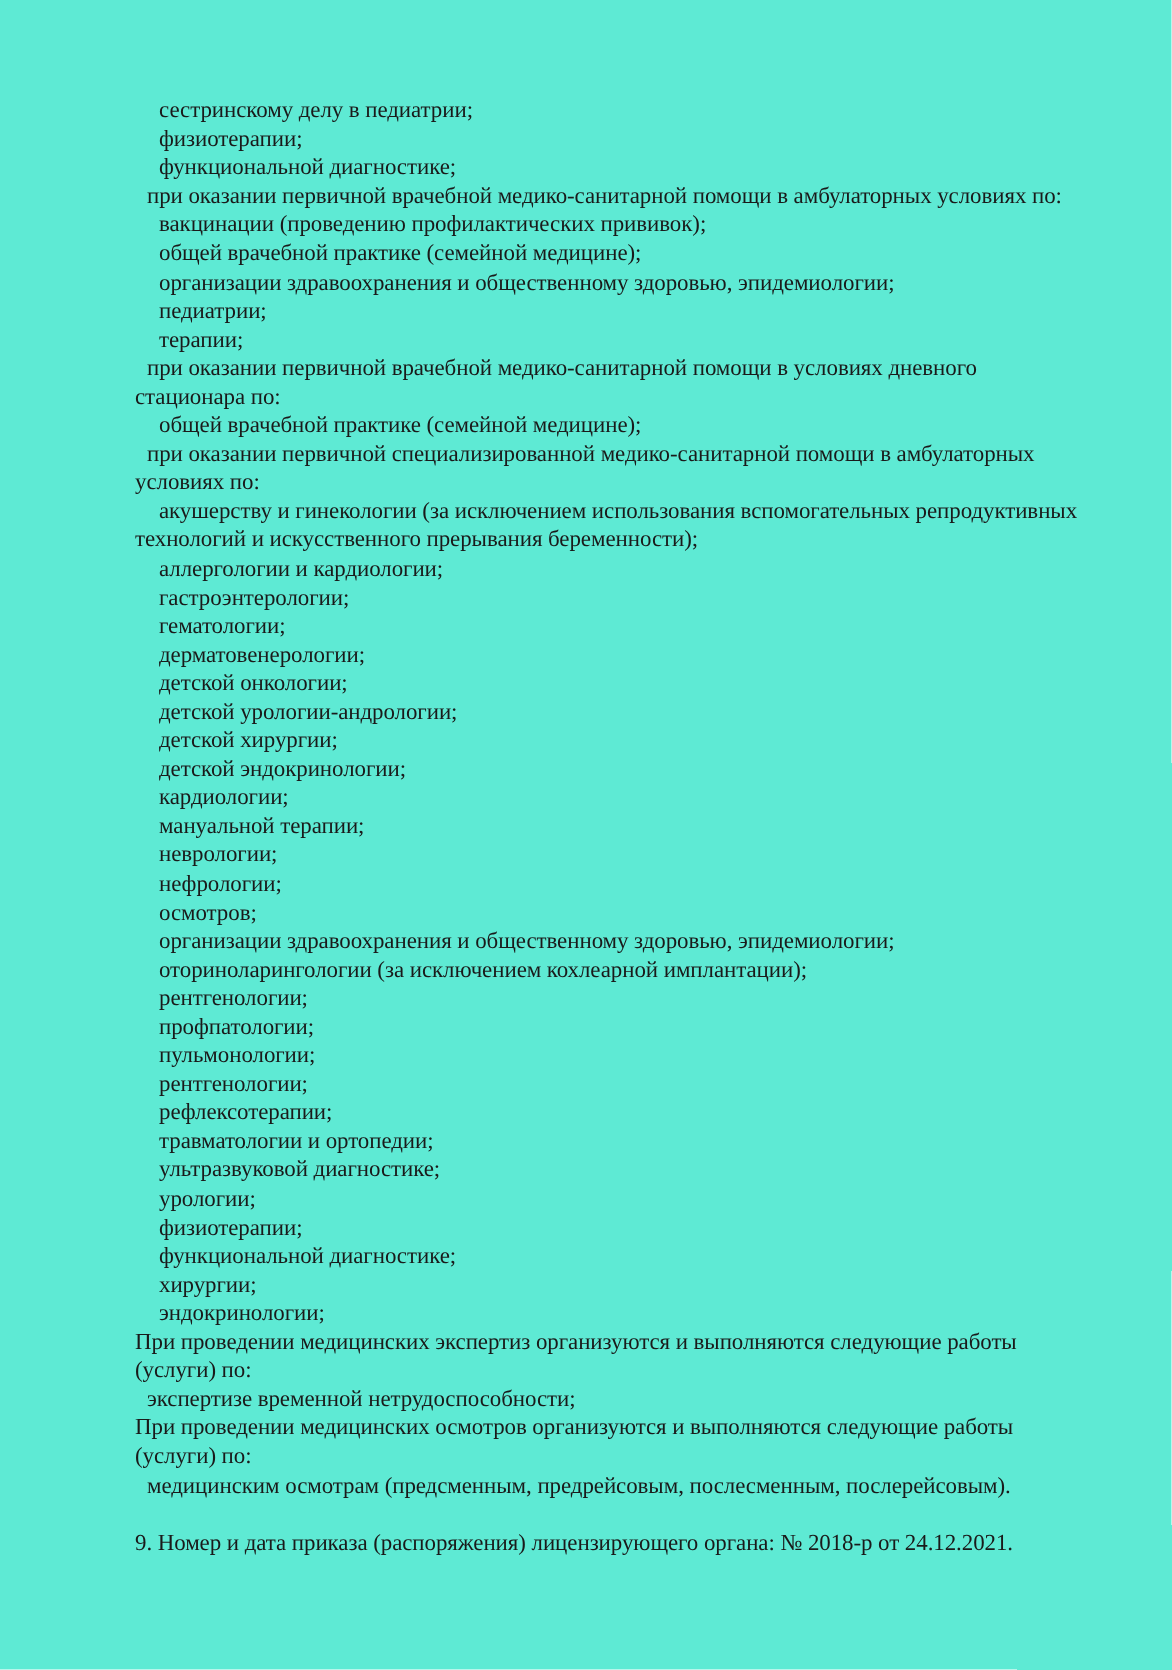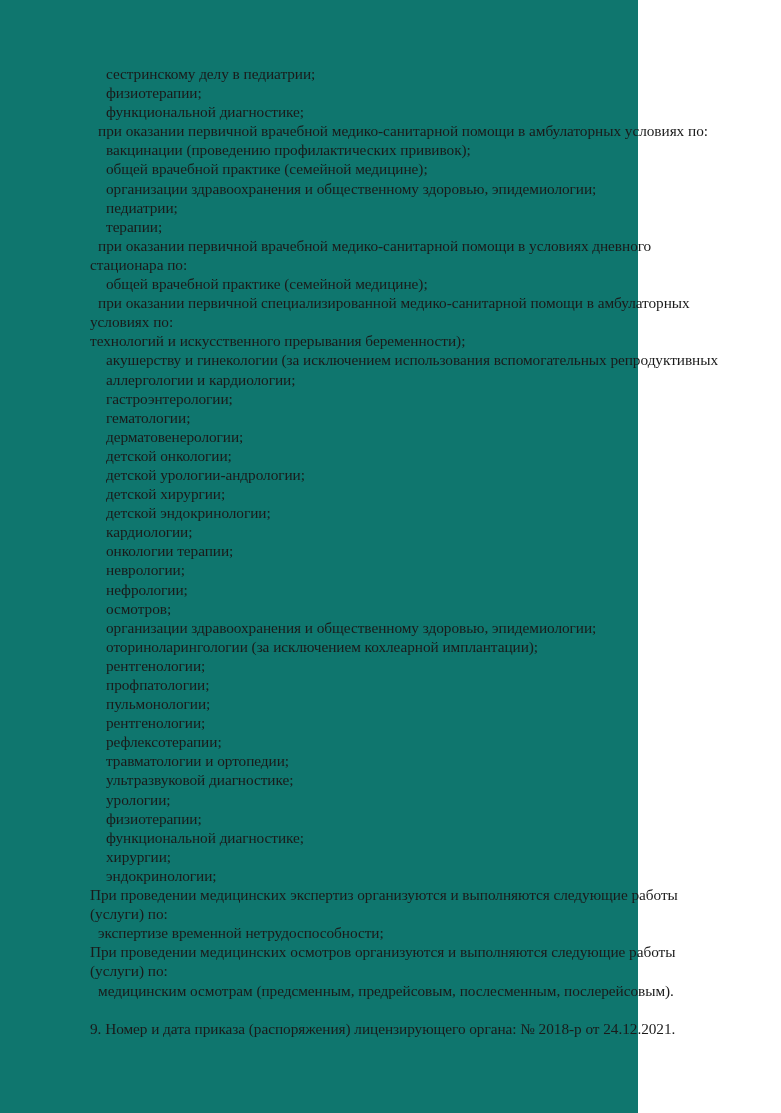--- a/index.html
+++ b/index.html
@@ -1,20 +1,20 @@
 <!DOCTYPE html>
 <html><head>
 <meta charset="utf-8">
 <style>
   html, body { margin: 0; padding: 0; background: #ffffff; }
   body {
     width: 781px; height: 1113px; overflow: hidden; position: relative;
     font-family: "Liberation Serif", serif; color: #1a1a1a;
   }
-  .page { position: absolute; left: 0; top: 0; width: 638px; height: 1113px; background: #0f766e; }
+  .page { position: absolute; left: 0; top: 0; width: 781px; height: 1113px; background: #5eead4; }
   .doc { position: absolute; left: 90px; top: 64px; width: 670px; }
   .line {
     font-size: 15.3px; line-height: 19.1px; height: 19.1px; white-space: nowrap;
     letter-spacing: -0.05px;
   }
   .l0 { padding-left: 0; }
   .l1 { padding-left: 8px; }
   .l2 { padding-left: 16px; }
   .gap { height: 19.1px; }
 </style>
@@ -31,32 +31,32 @@
         <div class="line l2">вакцинации (проведению профилактических прививок);</div>
         <div class="line l2">общей врачебной практике (семейной медицине);</div>
         <div class="line l2">организации здравоохранения и общественному здоровью, эпидемиологии;</div>
         <div class="line l2">педиатрии;</div>
         <div class="line l2">терапии;</div>
         <div class="line l1">при оказании первичной врачебной медико-санитарной помощи в условиях дневного</div>
         <div class="line l0">стационара по:</div>
         <div class="line l2">общей врачебной практике (семейной медицине);</div>
         <div class="line l1">при оказании первичной специализированной медико-санитарной помощи в амбулаторных</div>
         <div class="line l0">условиях по:</div>
+        <div class="line l2">акушерству и гинекологии (за исключением использования вспомогательных репродуктивных</div>
         <div class="line l0">технологий и искусственного прерывания беременности);</div>
-        <div class="line l2">акушерству и гинекологии (за исключением использования вспомогательных репродуктивных</div>
         <div class="line l2">аллергологии и кардиологии;</div>
         <div class="line l2">гастроэнтерологии;</div>
         <div class="line l2">гематологии;</div>
         <div class="line l2">дерматовенерологии;</div>
         <div class="line l2">детской онкологии;</div>
         <div class="line l2">детской урологии-андрологии;</div>
         <div class="line l2">детской хирургии;</div>
         <div class="line l2">детской эндокринологии;</div>
         <div class="line l2">кардиологии;</div>
-        <div class="line l2">онкологии терапии;</div>
+        <div class="line l2">мануальной терапии;</div>
         <div class="line l2">неврологии;</div>
         <div class="line l2">нефрологии;</div>
         <div class="line l2">осмотров;</div>
         <div class="line l2">организации здравоохранения и общественному здоровью, эпидемиологии;</div>
         <div class="line l2">оториноларингологии (за исключением кохлеарной имплантации);</div>
         <div class="line l2">рентгенологии;</div>
         <div class="line l2">профпатологии;</div>
         <div class="line l2">пульмонологии;</div>
         <div class="line l2">рентгенологии;</div>
         <div class="line l2">рефлексотерапии;</div>

